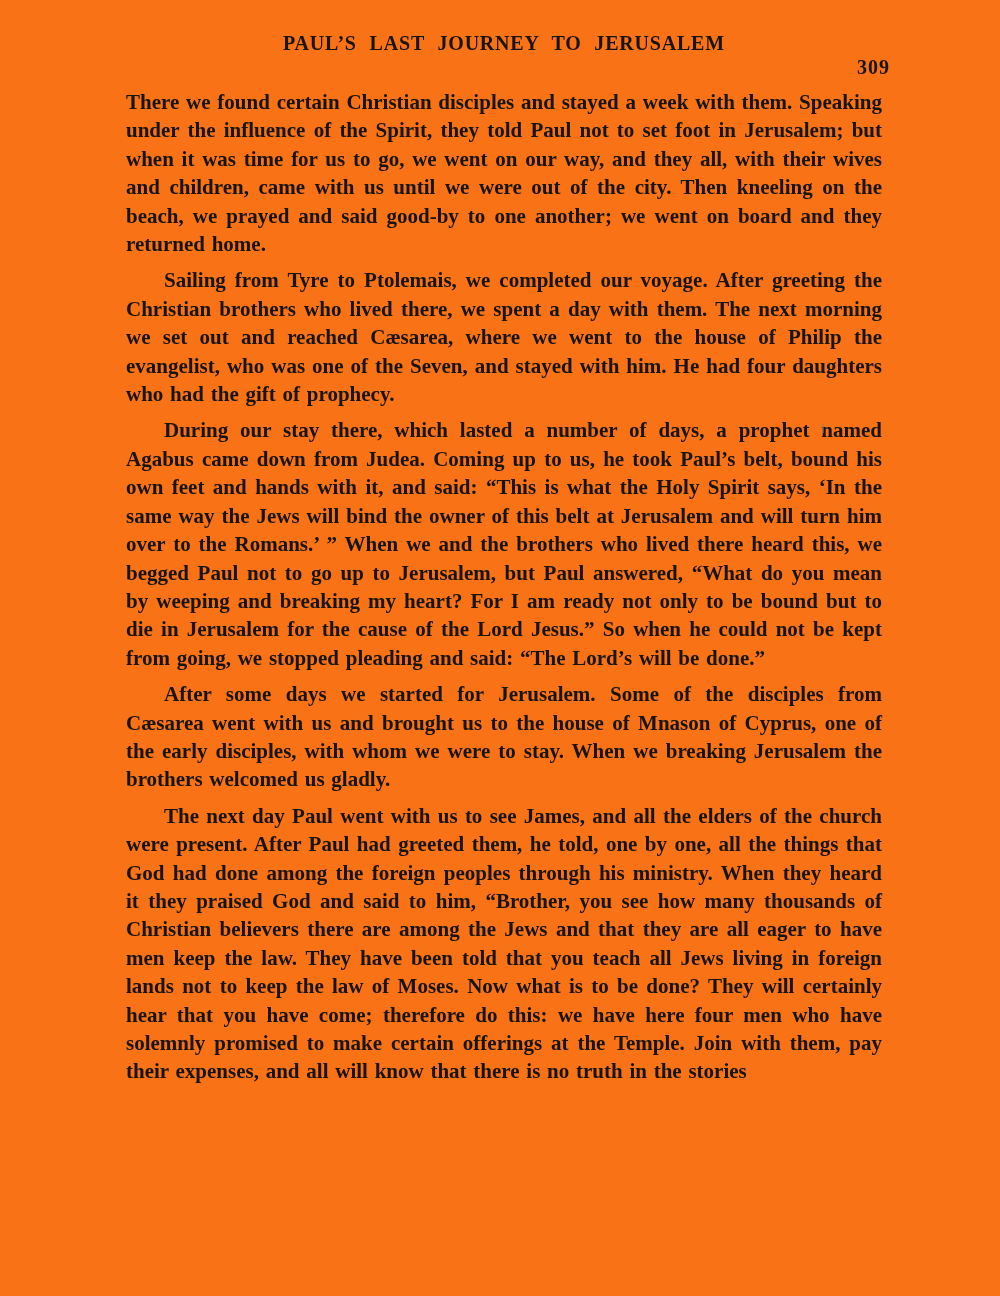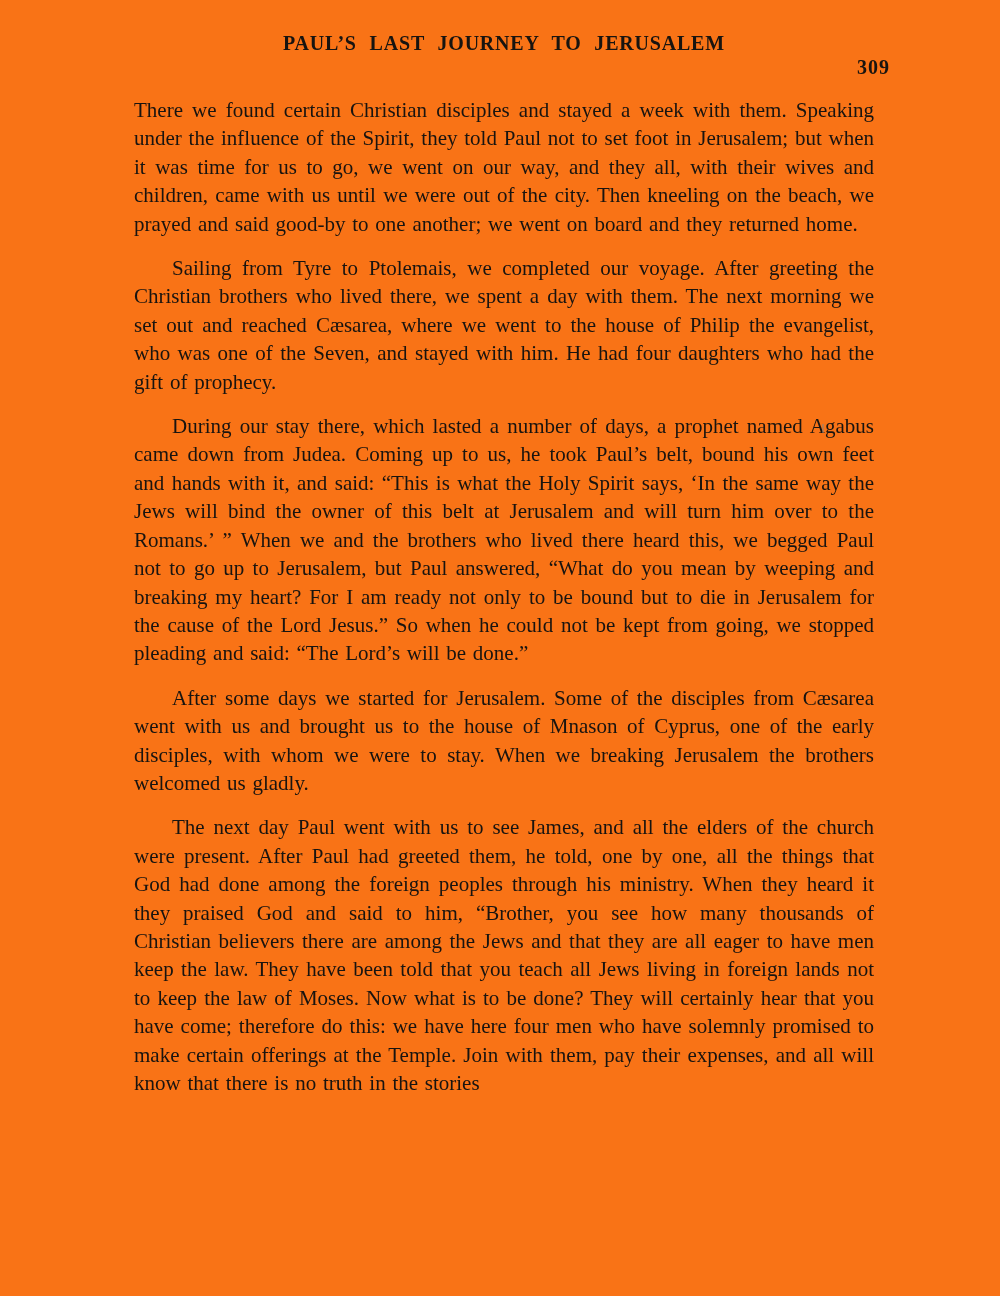--- a/index.html
+++ b/index.html
@@ -46,22 +46,23 @@
     position: absolute;
     top: 80px;
     left: 118px;
     width: 772px;
     font-size: 21px;
     line-height: 28.4px;
     text-align: justify;
     word-spacing: 1.5px;
   }
   .para {
-    margin: 16px;
+    margin: 8px;
     text-indent: 38px;
+    font-weight: bold;
   }
   .para.no-indent {
     text-indent: 0;
   }
   
   .scan-mark {
     position: absolute;
     left: 822px;
     top: 424px;
     width: 2px;

